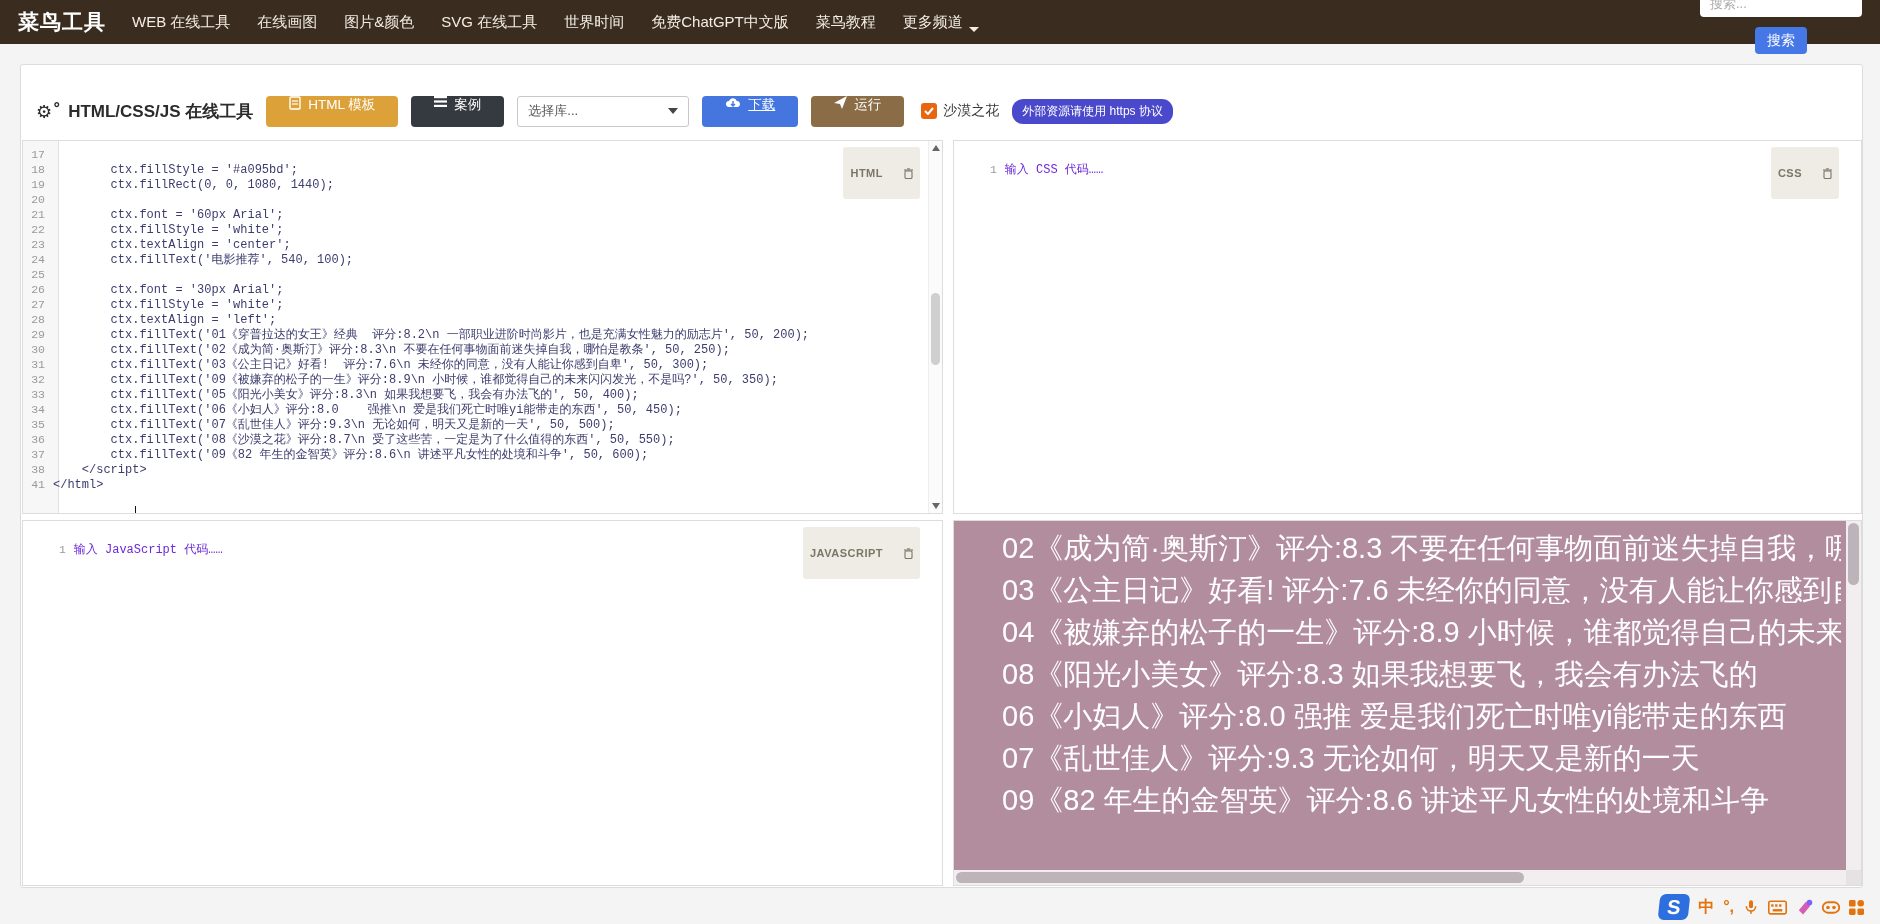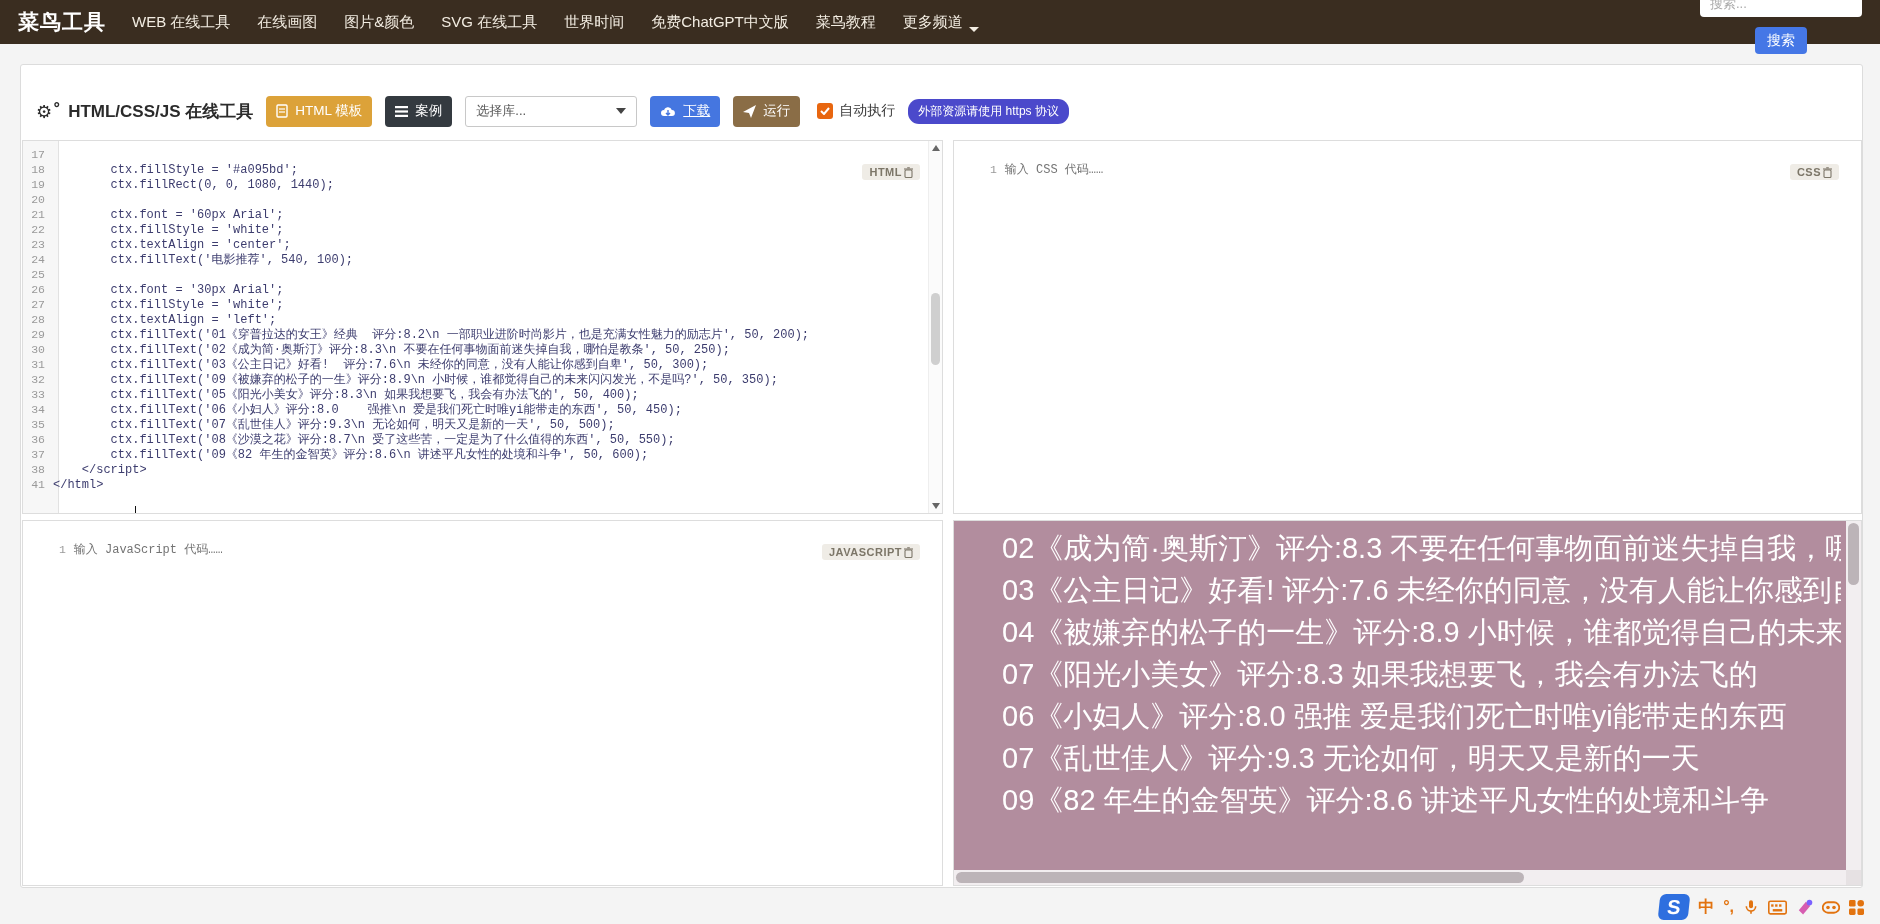--- a/index.html
+++ b/index.html
@@ -24,21 +24,21 @@
 
   
   .card { position:absolute; left:20px; top:64px; width:1843px; height:824px;
           background:#fff; border:1px solid #dcdcdc; border-radius:3px; }
 
   
   .toolbar { position:absolute; left:36px; top:94px; height:34px; display:flex;
              align-items:center; gap:13px; }
   .tool-title { display:flex; align-items:center; gap:7px; font-size:17px; font-weight:bold; color:#2b2b2b; }
   .gear { font-family:"DejaVu Sans",sans-serif; font-size:18px; color:#2b2b2b; }
-  .btn { display:inline-flex; align-items:center; gap:7px; height:31px; padding:0 10px;
+  .btn { display:inline-flex; gap:7px; height:31px; padding:0 23px;
          border:none; border-radius:4px; color:#fff; font-size:13.5px; cursor:pointer; white-space:nowrap; }
   .btn svg { display:block; }
   .btn-template { background:#dca239; }
   .btn-examples { background:#343a40; }
   .btn-download { background:#4576e0;text-decoration:underline; }
   .btn-run { background:#8a6d46; }
   .lib-select { width:172px; height:31px; border:1px solid #c8c8c8; border-radius:3px; background:#fff;
                 display:flex; align-items:center; justify-content:space-between; padding:0 10px;
                 font-size:13px; color:#555; cursor:pointer; }
   .sel-caret { width:0; height:0; border-left:5px solid transparent; border-right:5px solid transparent;
@@ -51,39 +51,39 @@
                  border-radius:11px; white-space:nowrap; }
 
   
   .panel { position:absolute; background:#fff; border:1px solid #ddd; overflow:hidden; }
   .panel-html { left:22px;  top:140px; width:921px; height:374px; }
   .panel-css  { left:953px; top:140px; width:909px; height:374px; }
   .panel-js   { left:22px;  top:520px; width:921px; height:366px; }
   .panel-out  { left:953px; top:520px; width:909px; height:366px; background:#b28d9e; }
 
   .panel-badge { position:absolute; top:6px; right:22px; background:#efece6; color:#7c7668;
-                 font-size:11px; font-weight:bold; letter-spacing:.5px; padding:2px 7px;
-                 border-radius:3px; display:flex; align-items:center; gap:2px; z-index:5;margin-top:17px; }
+                 font-size:11px; font-weight:bold; letter-spacing:.5px; padding:20px 7px;
+                 border-radius:3px; display:flex; align-items:center; gap:21px; z-index:5; }
   .panel-badge svg { display:block; }
 
   .gutter { position:absolute; left:0; top:0; bottom:0; width:36px; background:#f7f7f7;
             border-right:1px solid #e2e2e2; }
   .code-area { position:absolute; left:0; top:0; right:0; bottom:0;
                font-family:"Liberation Mono","DejaVu Sans Mono",monospace; font-size:12px; }
   .code-line { position:relative; height:15px; line-height:15px; white-space:pre; }
   .code-line .ln { display:inline-block; width:30px; text-align:right; color:#9a9a9a;
                    padding-right:8px; font-size:11.5px; }
   .code-line .ct { color:#3c3c6e; }
   .cm-lines { position:absolute; left:0; top:6px; right:14px; }
 
   .placeholder-line { position:absolute; left:0; top:6px; height:15px; line-height:15px;
                       font-family:"Liberation Mono","DejaVu Sans Mono",monospace; font-size:12px; white-space:pre; }
   .placeholder-line .ln { display:inline-block; width:22px; text-align:right; color:#9a9a9a;
                           padding-right:8px; font-size:11.5px; }
-  .placeholder-line .ph { color:#737373; }
+  .placeholder-line .ph { color:#6d28d9; }
 
   .cursor { position:absolute; left:112px; top:365px; width:1px; height:13px; background:#111; }
 
   
   .ed-vscroll { position:absolute; right:0; top:0; bottom:0; width:14px; background:#fbfbfb;
                 border-left:1px solid #eee; }
   .ed-thumb { position:absolute; left:2px; width:9px; border-radius:5px; background:#cfcfcf; }
   .arr { position:absolute; left:3px; width:0; height:0;
          border-left:4px solid transparent; border-right:4px solid transparent; }
   .arr-up { top:4px; border-bottom:6px solid #666; }
@@ -170,21 +170,21 @@
         <path d="M0 7 L13 0 L8 13 L6 8 Z" fill="#fff"></path>
       </svg>
     <span>运行</span>
   </button>
   <div class="autorun">
     <span class="checkbox">
       <svg width="10" height="8" viewBox="0 0 10 8">
           <path d="M1 4 L4 7 L9 1" stroke="#fff" stroke-width="2" fill="none"></path>
         </svg>
     </span>
-    <span class="autorun-label">自动执行</span>
+    <span class="autorun-label">沙漠之花</span>
   </div>
   <span class="https-badge">外部资源请使用 https 协议</span>
 </div>
 
 <div class="panel panel-html">
   <div class="gutter"></div>
   <div class="code-area">
     <div class="cm-lines">
 
         <div class="code-line"><span class="ln">17</span><span class="ct"></span></div>
@@ -279,21 +279,21 @@
       </svg>
   </div>
 </div>
 
 <div class="panel panel-out" style="background: rgb(178, 141, 158);">
   <div class="out-lines">
 
   <div>02《成为简·奥斯汀》评分:8.3 不要在任何事物面前迷失掉自我，哪怕是教条</div>
       <div>03《公主日记》好看!  评分:7.6 未经你的同意，没有人能让你感到自卑</div>
       <div>04《被嫌弃的松子的一生》评分:8.9 小时候，谁都觉得自己的未来闪闪发光，不是吗?</div>
-      <div>07《阳光小美女》评分:8.3 如果我想要飞，我会有办法飞的</div>
+      <div>08《阳光小美女》评分:8.3 如果我想要飞，我会有办法飞的</div>
       <div>06《小妇人》评分:8.0  强推 爱是我们死亡时唯yi能带走的东西</div>
       <div>07《乱世佳人》评分:9.3 无论如何，明天又是新的一天</div>
       <div>09《82 年生的金智英》评分:8.6 讲述平凡女性的处境和斗争</div>
     </div>
   <div class="out-vscroll">
     <div class="out-vthumb"></div>
   </div>
   <div class="out-hscroll">
     <div class="out-hthumb"></div>
   </div>

